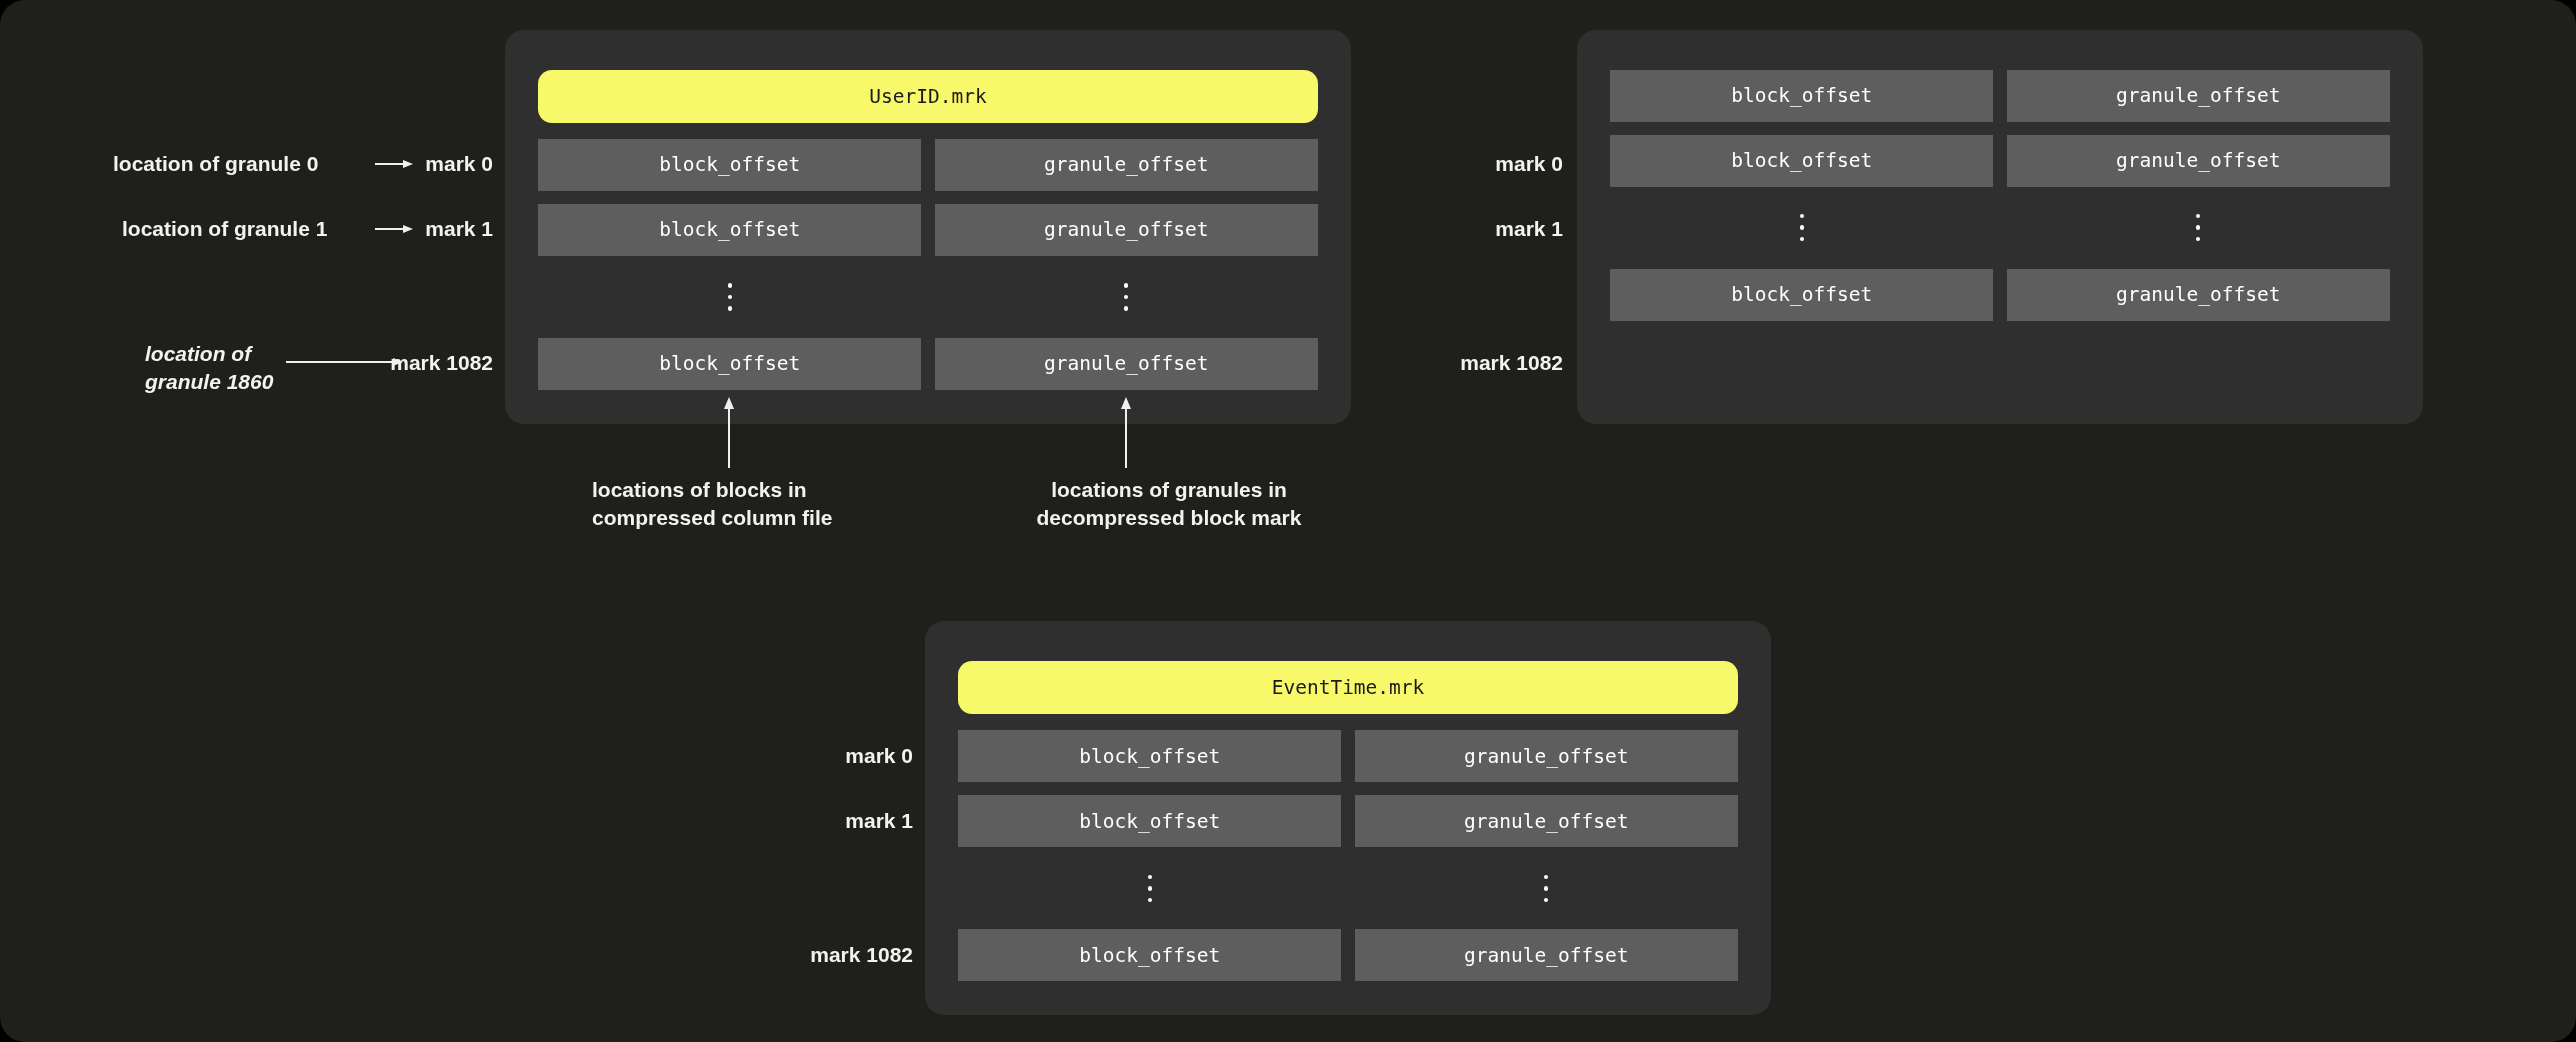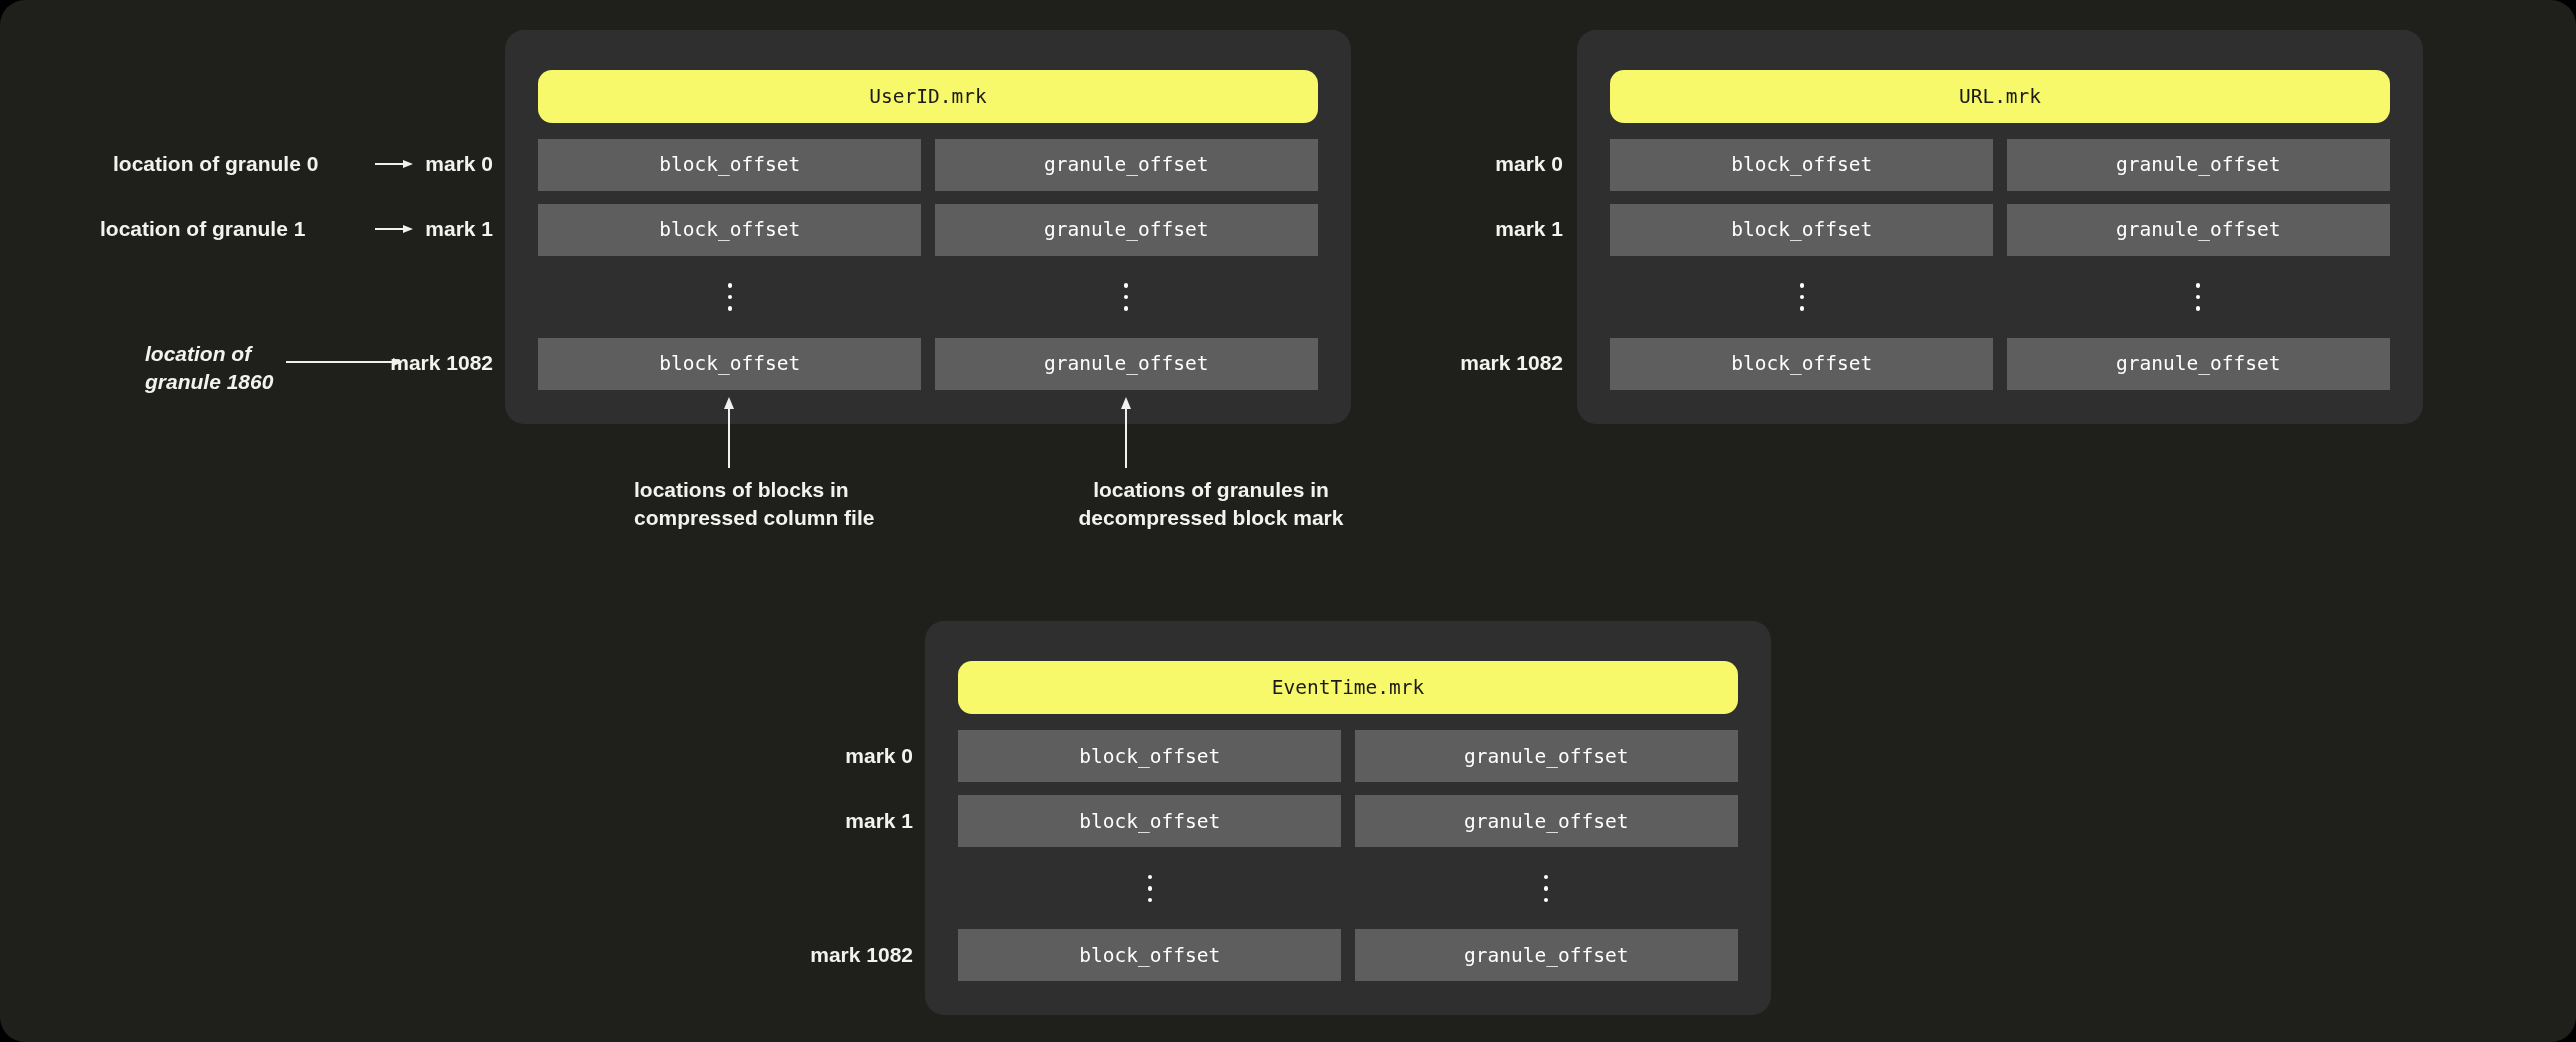--- a/index.html
+++ b/index.html
@@ -88,21 +88,21 @@
     color: #f2f2ef;
     font-size: 21px;
     font-weight: 700;
     line-height: 25px;
     white-space: nowrap;
   }
   .lbl.right { text-align: left; width: 251px; }
   .mark-lbl  { text-align: right; width: 176px; }
 
   .lbl.two-line { line-height: 28px; white-space: normal; }
-  .ann { line-height: 28px; white-space: normal; width: 352px; margin-left: 42px; }
+  .ann { line-height: 28px; white-space: normal; width: 352px; }
 
   
   .harrow {
     position: absolute;
     height: 1.9px;
     background: #f0f0ee;
   }
   .harrow::after {
     content: '';
     position: absolute;
@@ -164,23 +164,20 @@
           </span>
         </div>
     </div>
     <div class="mrow r1082">
       <div class="cell">block_offset</div>
       <div class="cell">granule_offset</div>
     </div>
   </section>
 
   <section class="panel panel-url">
-    <div class="panel-header">
-      <span>URL.mrk</span>
-    </div>
     <div class="mrow r0">
       <div class="cell">block_offset</div>
       <div class="cell">granule_offset</div>
     </div>
     <div class="mrow r1">
       <div class="cell">block_offset</div>
       <div class="cell">granule_offset</div>
     </div>
     <div class="dots-row">
       <div class="dots-col">
@@ -235,21 +232,21 @@
     <div class="mrow r1082">
       <div class="cell">block_offset</div>
       <div class="cell">granule_offset</div>
     </div>
   </section>
 
   <div class="lbl right" style="left:113px; top:151px;">location of granule 0</div>
   <div class="harrow" style="left:375px; top:163px; width:29px;"></div>
   <div class="lbl mark-lbl" style="left:317px; top:151px;">mark 0</div>
 
-  <div class="lbl right" style="left:100px; top:216px;">location of granule 1</div>
+  <div class="lbl right" style="left:122px; top:216px;">location of granule 1</div>
   <div class="harrow" style="left:375px; top:228px; width:29px;"></div>
   <div class="lbl mark-lbl" style="left:317px; top:216px;">mark 1</div>
 
   <div class="lbl two-line" style="left:145px; top:340px;font-style:italic;">
     <span>location of</span><br>
     <span>granule 1860</span>
   </div>
   <div class="harrow" style="left:286px; top:361px; width:108px;"></div>
   <div class="lbl mark-lbl" style="left:317px; top:350px;">mark 1082</div>
 

